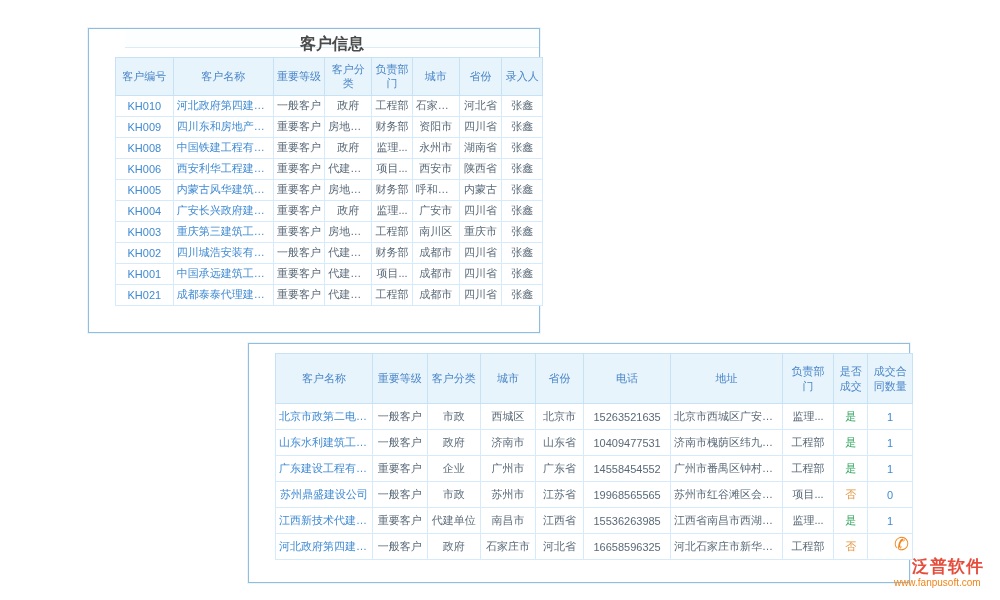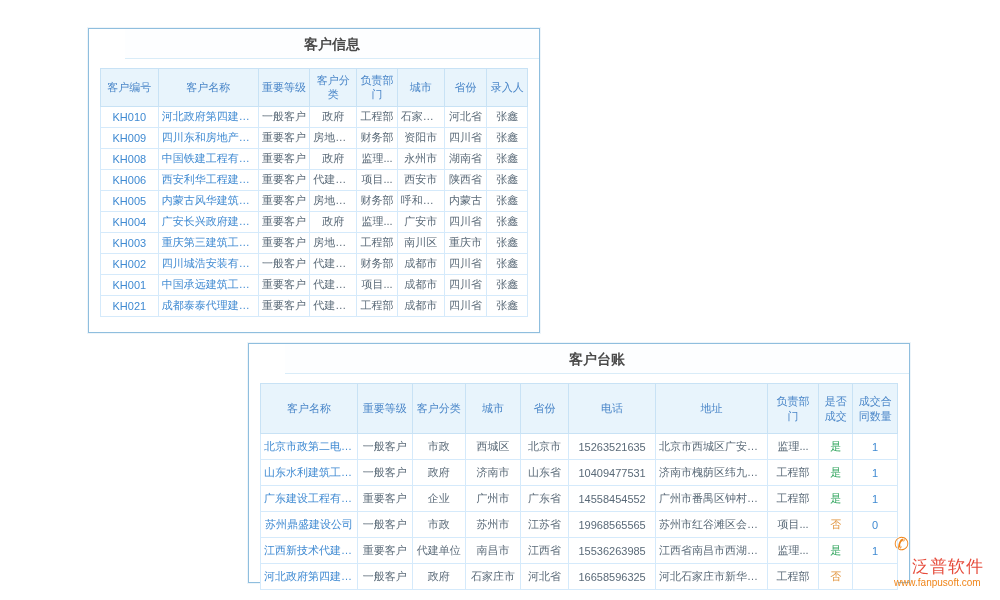--- a/index.html
+++ b/index.html
@@ -12,33 +12,33 @@
   }
   .panel {
     position: absolute;
     background: #ffffff;
     border: 1px solid #8fbede;
     box-shadow: 0 0 0 1px rgba(143,190,222,0.15);
   }
   #panel1 { left: 88px;  top: 28px;  width: 452px; height: 305px; }
   #panel2 { left: 248px; top: 343px; width: 662px; height: 240px; }
   .panel-title {
-    height: 30px; line-height: 30px;
+    height: 19px; line-height: 30px;
     text-align: center;
-    font-size: 14px; font-weight: bold;
+    font-size: 16px; font-weight: bold;
     color: #4a4a4a;
     border-bottom: 1px solid #d9ecf8;
     background: #fdfeff;
     margin-left: 36px;
   }
   table {
     border-collapse: collapse;
     table-layout: fixed;
     width: calc(100% - 22px);
-    margin: 9px 11px;
+    margin: 9px 26px;
   }
   th {
     background: #e8f4fc;
     color: #4a86c8;
     font-weight: normal;
     font-size: 11px;
     border: 1px solid #c8e2f5;
     padding: 4px 2px;
     text-align: center;
     line-height: 1.3;
@@ -62,21 +62,21 @@
   td.no   { color: #e2953f; }
   .watermark {
     position: absolute;
     right: 16px;
     bottom: 12px;
     text-align: left;
     line-height: 1.15;
   }
   .brand-row { display: flex; align-items: center; gap: 3px; }
   .brand-icon { color: #f08519; font-size: 18px; }
-  .brand-name { color: #e64c3c; font-size: 17px; font-weight: normal; letter-spacing: 1px; margin-top: 44px; }
+  .brand-name { color: #e64c3c; font-size: 17px; font-weight: bold; letter-spacing: 1px; margin-top: 44px; }
   .brand-url  { color: #f08519; font-size: 10px; }
 </style>
 </head>
 <body>
 
 <div class="panel" id="panel1">
   <div class="panel-title">客户信息</div>
   <table>
     <colgroup>
       <col style="width:13.5%">
@@ -199,21 +199,20 @@
           <td>工程部</td>
           <td>成都市</td>
           <td>四川省</td>
           <td>张鑫</td>
         </tr>
       </tbody>
   </table>
 </div>
 
 <div class="panel" id="panel2">
-  <div class="panel-title">客户台账</div>
   <table>
     <colgroup>
       <col style="width:15.2%">
         <col style="width:8.6%">
         <col style="width:8.4%">
         <col style="width:8.6%">
       <col style="width:7.6%">
         <col style="width:13.6%">
         <col style="width:17.6%">
         <col style="width:8%">

